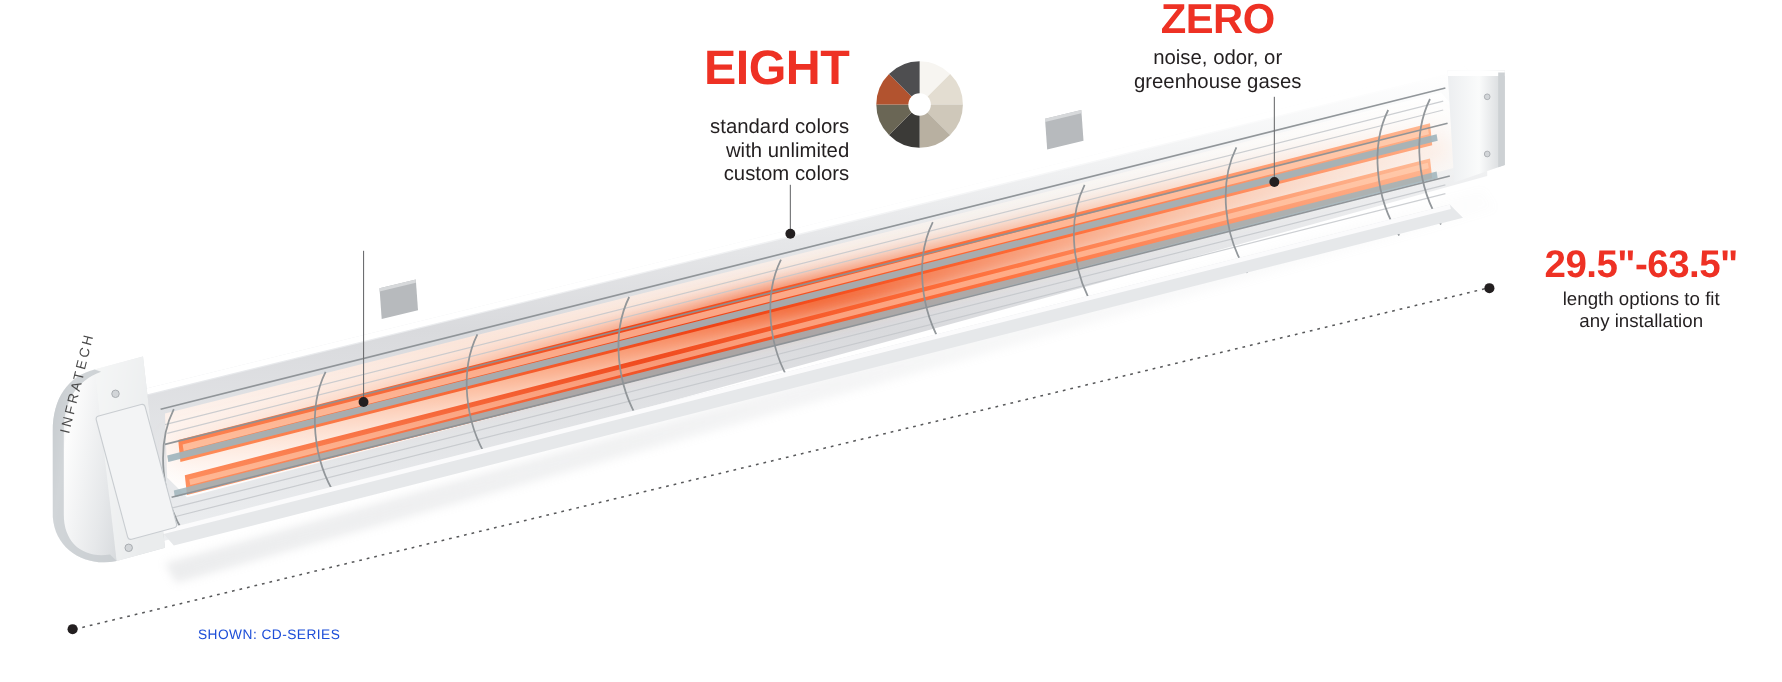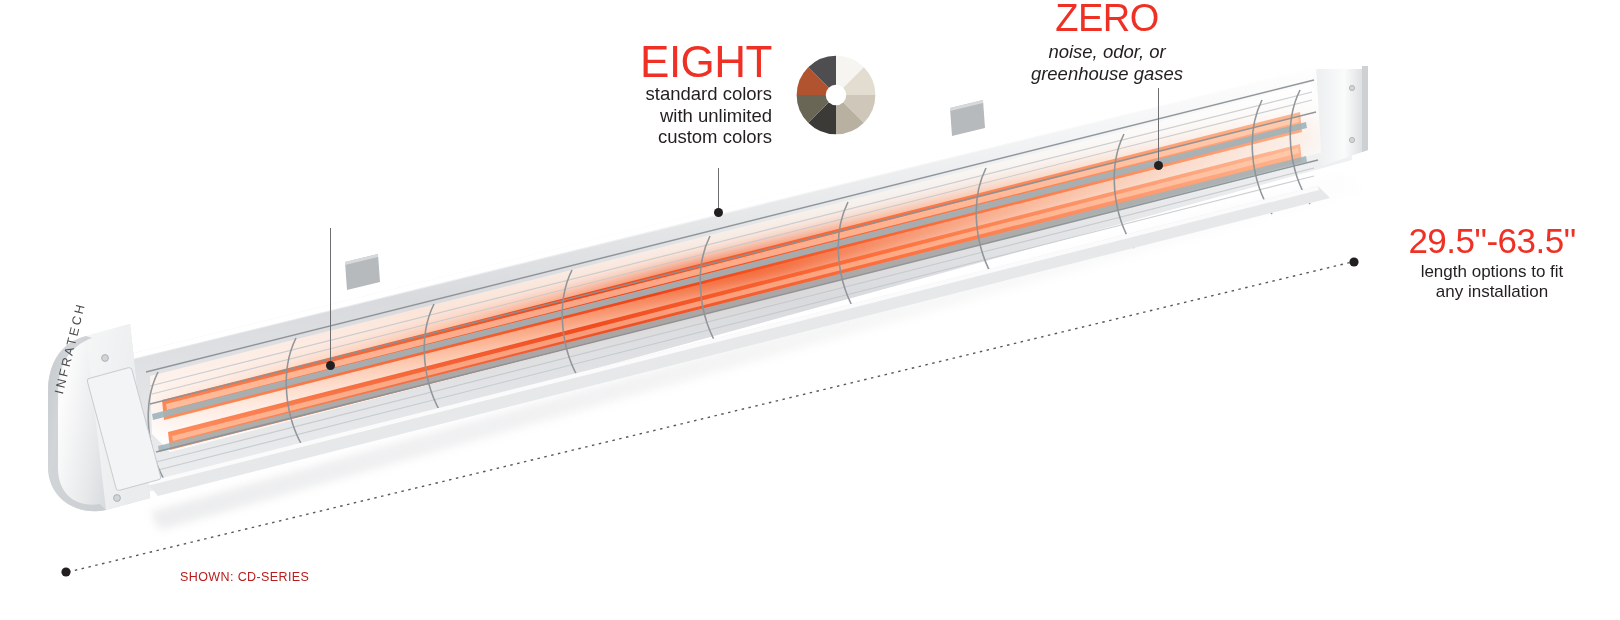--- a/index.html
+++ b/index.html
@@ -15,45 +15,45 @@
     width: 1620px;
     height: 620px;
     background: #ffffff;
     overflow: hidden;
   }
 
   
   .callout { position: absolute; }
   .callout .headline {
     color: #ee3124;
-    font-weight: normal;
+    font-weight: bold;
     line-height: 0.98;
     letter-spacing: -0.5px;
     white-space: nowrap;
   }
   .callout .sub {
     color: #231f20;
     line-height: 1.17;
     white-space: pre-line;
   }
 
   
   #c1 { left: 198px; top: 100px; width: 260px; text-align: right; }
   #c1 .headline { font-size: 44px; }
   #c1 .sub { font-size: 18.5px; margin-top: 5px; }
 
   
   #c2 { left: 612px; top: 40px; width: 160px; text-align: right; }
   #c2 .headline { font-size: 44px; }
-  #c2 .sub { font-size: 18.5px; margin-top: 0; }
+  #c2 .sub { font-size: 18.5px; margin-top: 21px; }
 
   
   #c3 { left: 1000px; top: 0px; width: 214px; text-align: center; }
   #c3 .headline { font-size: 38px; }
-  #c3 .sub { font-size: 18.5px; margin-top: 4px; font-style: italic; }
+  #c3 .sub { font-size: 18.5px; margin-top: 4px; }
 
   
   #c4 { left: 1368px; top: 224px; width: 248px; text-align: center; }
   #c4 .headline { font-size: 35px; }
   #c4 .sub { font-size: 17px; margin-top: 4px; }
 
   
   .leader {
     position: absolute;
     width: 1px;
@@ -79,21 +79,21 @@
   
   #dimline { position: absolute; left: 0; top: 0; width: 1620px; height: 620px; pointer-events: none; }
 
   
   #caption {
     position: absolute;
     left: 180px;
     top: 570px;
     font-size: 12.5px;
     letter-spacing: 0.4px;
-    color: #b91c1c;
+    color: #1d4ed8;
     white-space: nowrap;
   }
 
   
   #heater { position: absolute; left: 0; top: 0; width: 1620px; height: 620px; }
 
   
   #brandplate {
     position: absolute;
     left: 52px;

